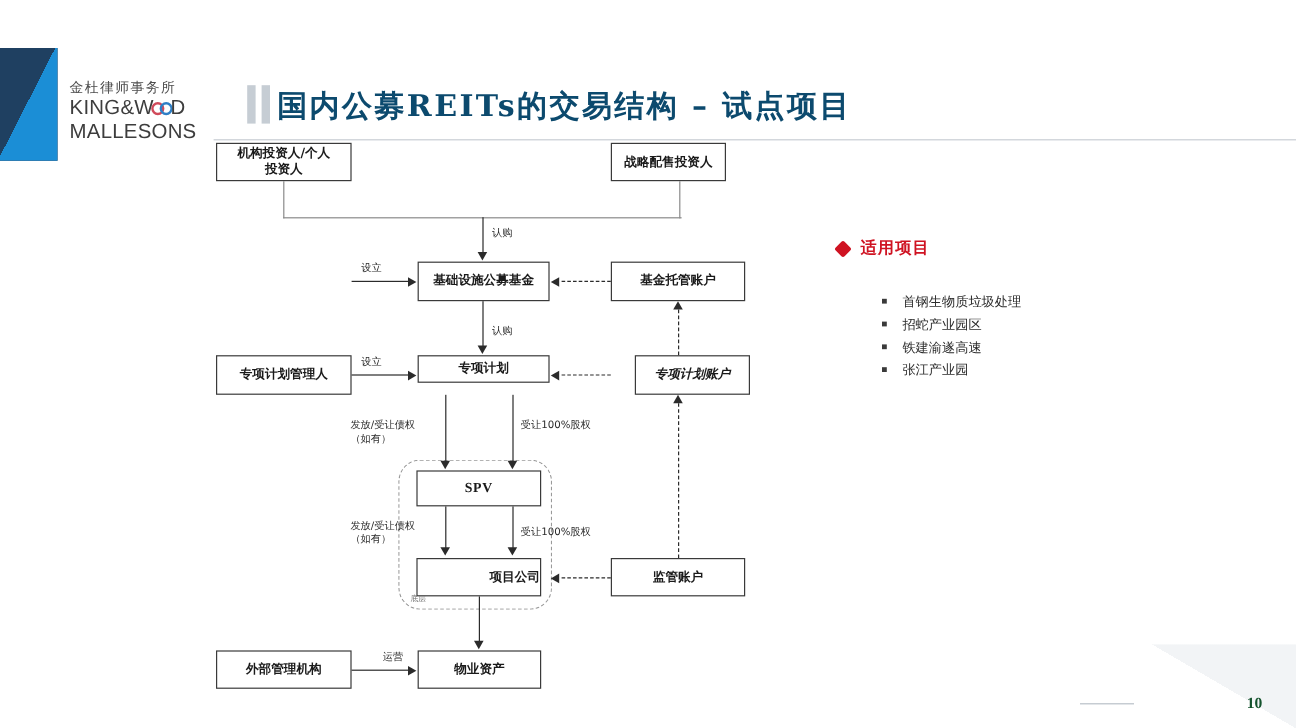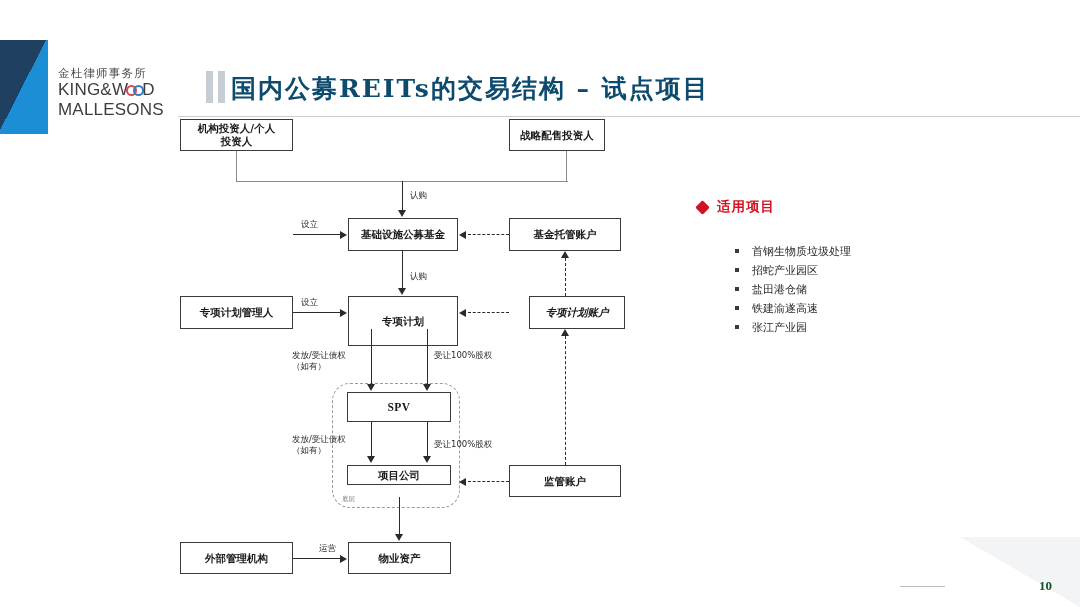--- a/index.html
+++ b/index.html
@@ -165,36 +165,36 @@
   </div>
 
   <div class="node" style="left:509px;top:218px;width:112px;height:33px;">
     <span>基金托管账户</span>
   </div>
 
   <div class="node" style="left:180px;top:296px;width:113px;height:33px;">
     <span>专项计划管理人</span>
   </div>
 
-  <div class="node" style="left:348px;top:296px;width:110px;height:50px;">
+  <div class="node" style="left:348px;top:296px;width:110px;height:23px;">
     <span>专项计划</span>
   </div>
 
   <div class="node" style="left:529px;top:296px;width:96px;height:33px;font-style:italic;">
     <span>专项计划账户</span>
   </div>
 
   <div id="spv-group"></div>
   <div id="spv-group-label">底层</div>
 
   <div class="node en" style="left:347px;top:392px;width:104px;height:30px;">
     <span>SPV</span>
   </div>
 
-  <div class="node" style="left:347px;top:465px;width:104px;height:20px;">
+  <div class="node" style="left:347px;top:465px;width:104px;height:32px;justify-content:flex-end;">
     <span>项目公司</span>
   </div>
 
   <div class="node" style="left:509px;top:465px;width:112px;height:32px;">
     <span>监管账户</span>
   </div>
 
   <div class="node" style="left:180px;top:542px;width:113px;height:32px;">
     <span>外部管理机构</span>
   </div>
@@ -265,21 +265,20 @@
 </div>
 
 <div id="right-panel">
   <div id="panel-head">
     <div id="panel-dot"></div>
     <div id="panel-title">适用项目</div>
   </div>
   <ul id="panel-list">
     <li><span class="sq"></span><span>首钢生物质垃圾处理</span></li>
     <li><span class="sq"></span><span>招蛇产业园区</span></li>
-    <li><span class="sq"></span><span>盐田港仓储</span></li>
     <li><span class="sq"></span><span>铁建渝遂高速</span></li>
     <li><span class="sq"></span><span>张江产业园</span></li>
   </ul>
 </div>
 
 <div id="corner-tri"></div>
 <div id="footer-rule"></div>
 <div id="page-number">10</div>
 
 </body></html>

